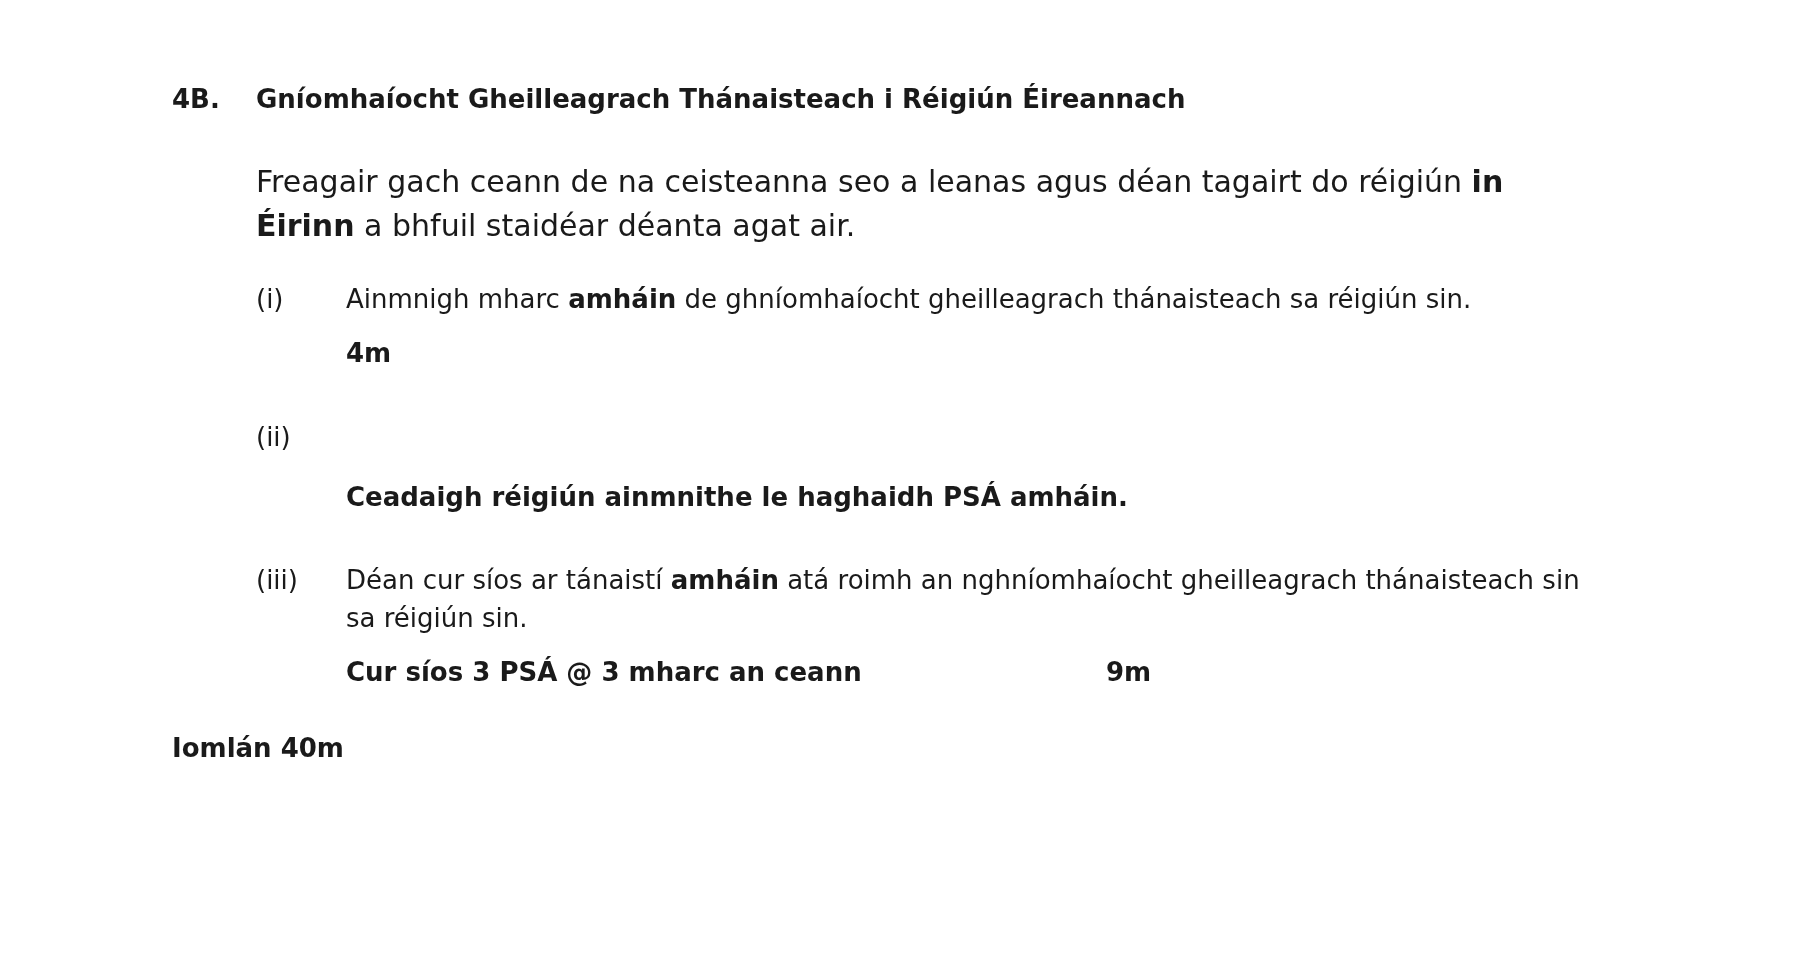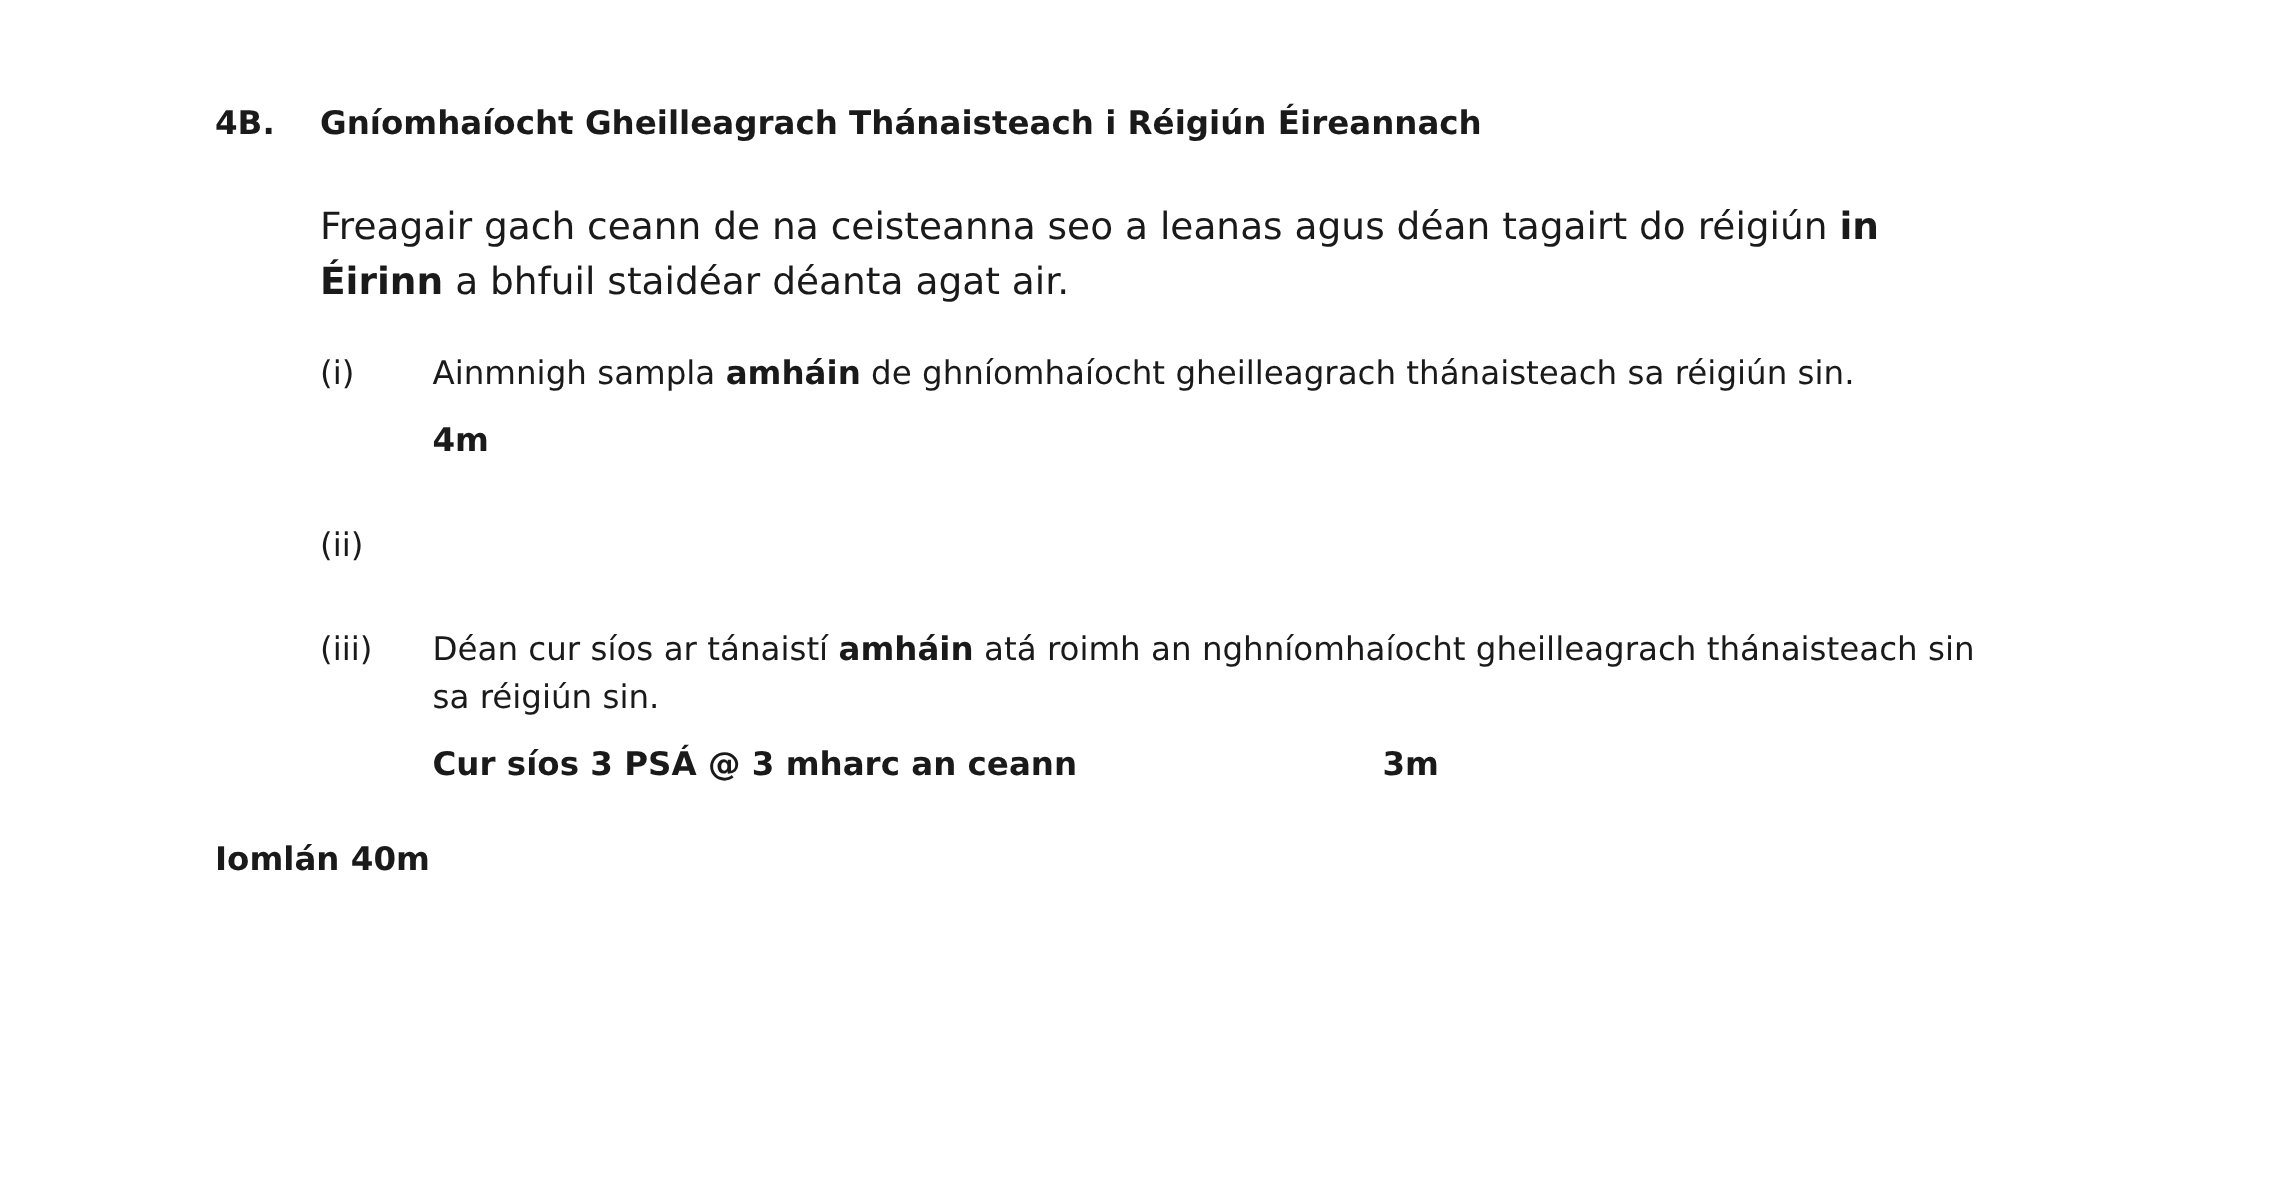--- a/index.html
+++ b/index.html
@@ -117,45 +117,46 @@
     <div class="q-head">
       <div class="q-num">4B.</div>
       <div class="q-title">Gníomhaíocht Gheilleagrach Thánaisteach i Réigiún Éireannach</div>
     </div>
 
     <div class="intro"><span>Freagair gach ceann de na ceisteanna seo a leanas agus déan tagairt do réigiún </span><b>in Éirinn</b><span> a bhfuil staidéar déanta agat air.</span></div>
 
     <div class="part">
       <div class="part-label">(i)</div>
       <div class="part-body">
-        <div class="stem"><span>Ainmnigh sampla </span><b>amháin</b><span> de ghníomhaíocht gheilleagrach thánaisteach sa réigiún sin.</span></div>
+        <div class="stem"><span>Ainmnigh mharc </span><b>amháin</b><span> de ghníomhaíocht gheilleagrach thánaisteach sa réigiún sin.</span></div>
         <div class="scheme">
           <span class="scheme-marks">4m</span>
         </div>
       </div>
     </div>
 
     <div class="gap-lg"></div>
 
     <div class="part">
       <div class="part-label">(ii)</div>
       <div class="part-body">
         <div class="gap-md"></div>
+        <div class="note">Ceadaigh réigiún ainmnithe le haghaidh PSÁ amháin.</div>
       </div>
     </div>
 
     <div class="gap-lg"></div>
 
     <div class="part">
       <div class="part-label">(iii)</div>
       <div class="part-body">
         <div class="stem"><span>Déan cur síos ar tánaistí </span><b>amháin</b><span> atá roimh an nghníomhaíocht gheilleagrach thánaisteach sin sa réigiún sin.</span></div>
         <div class="scheme">
           <span class="scheme-text">Cur síos 3 PSÁ @ 3 mharc an ceann</span>
-          <span class="scheme-marks">3m</span>
+          <span class="scheme-marks">9m</span>
         </div>
       </div>
     </div>
 
     <div class="total">Iomlán 40m</div>
 
   </div>
 </div>
 
 </body></html>

